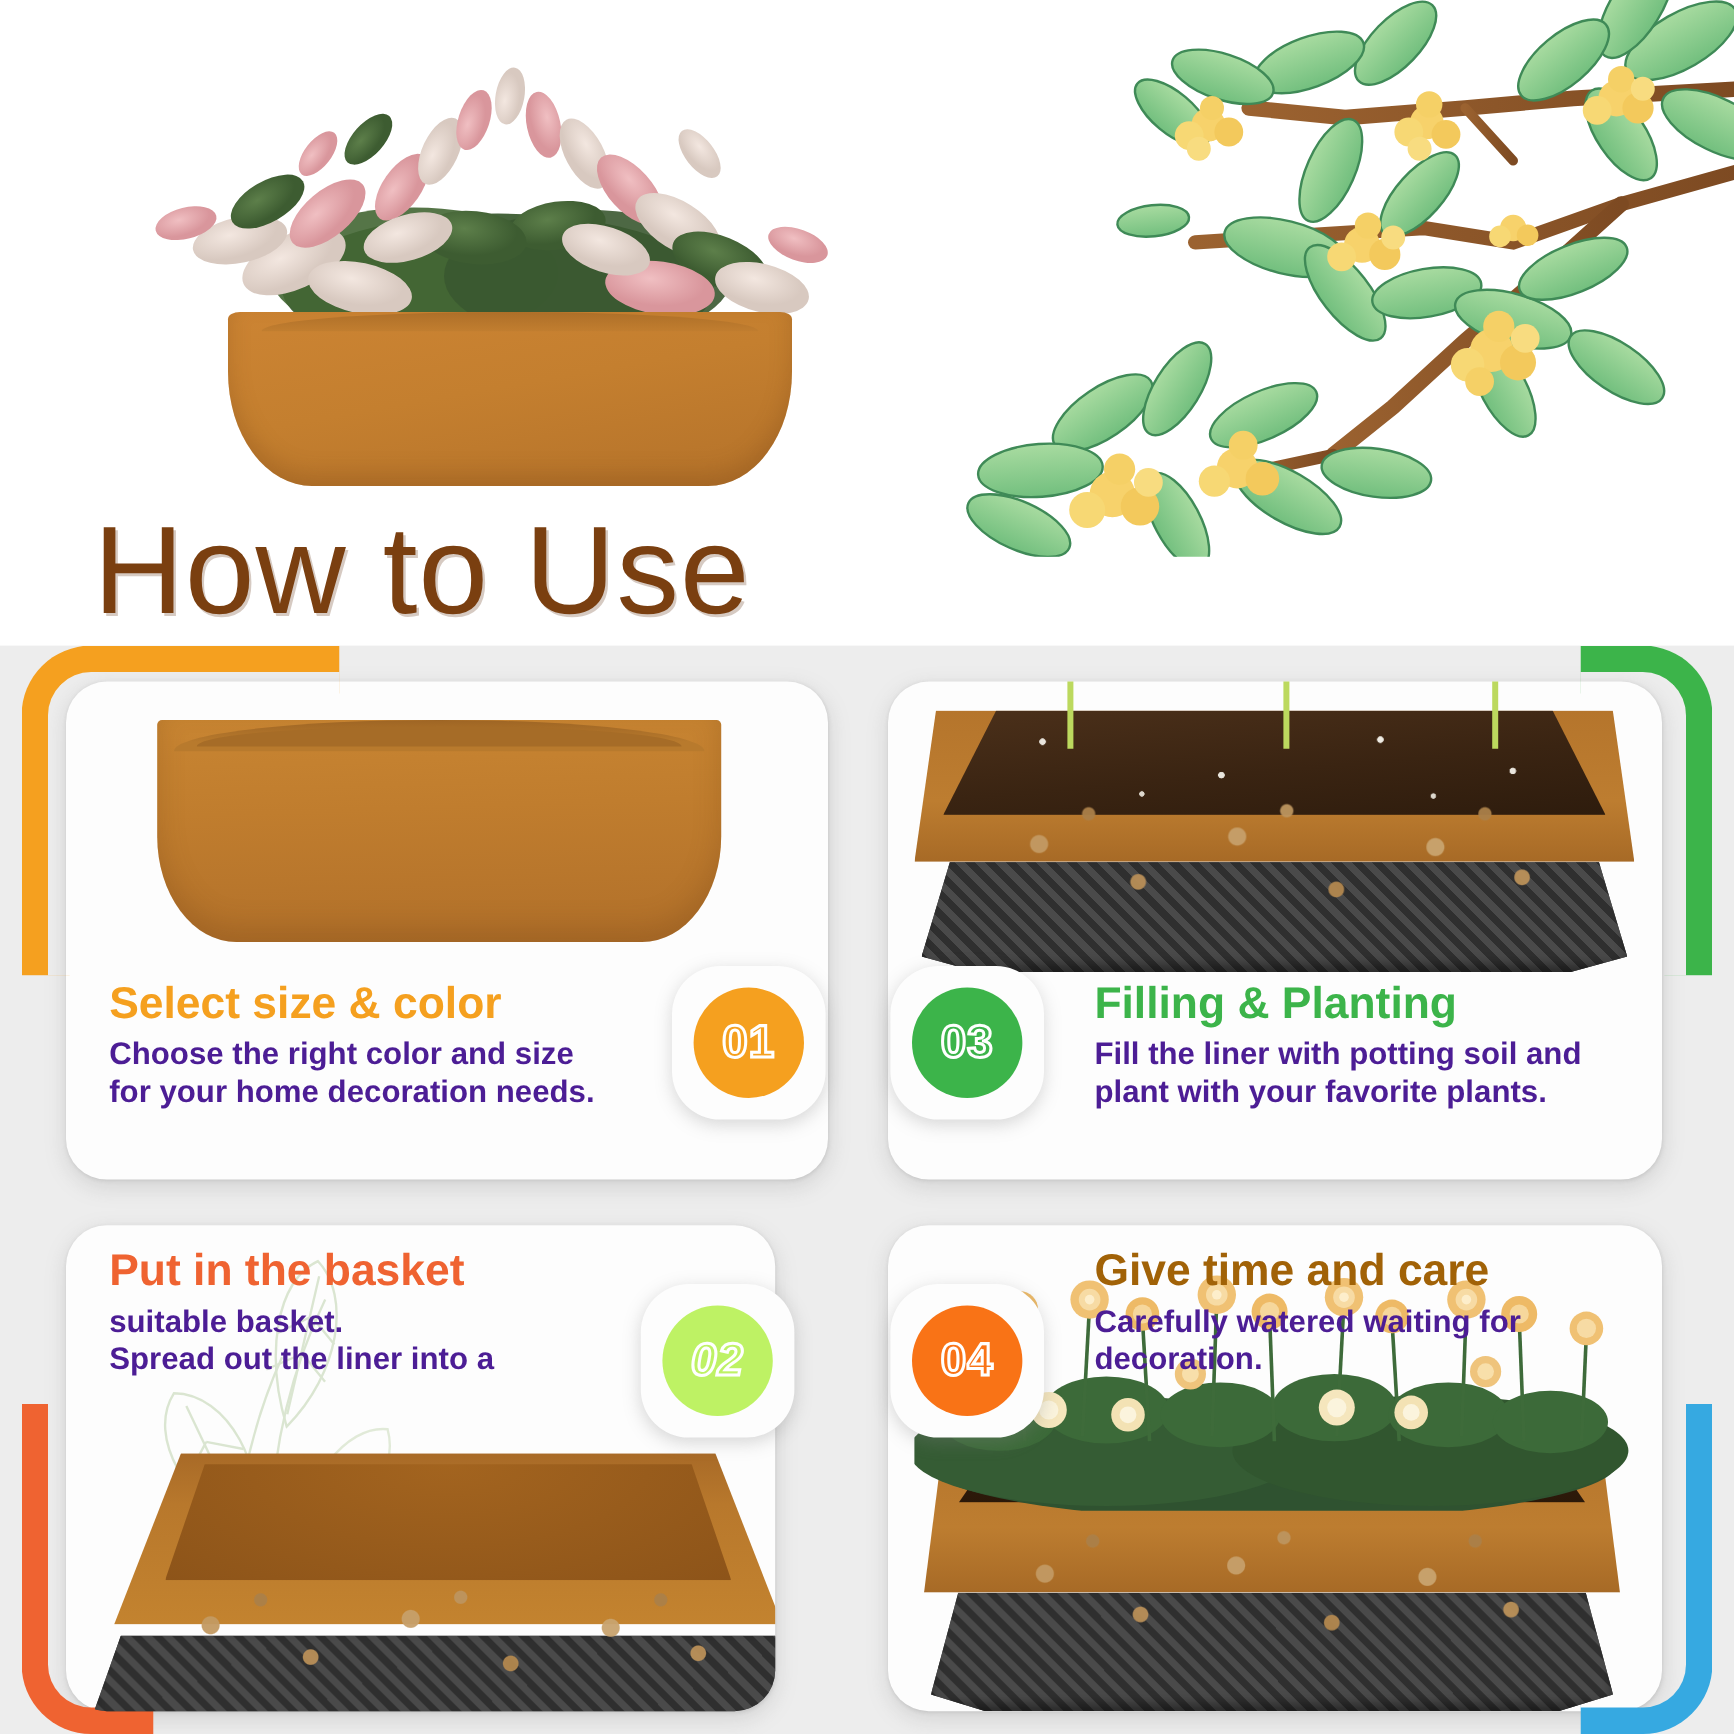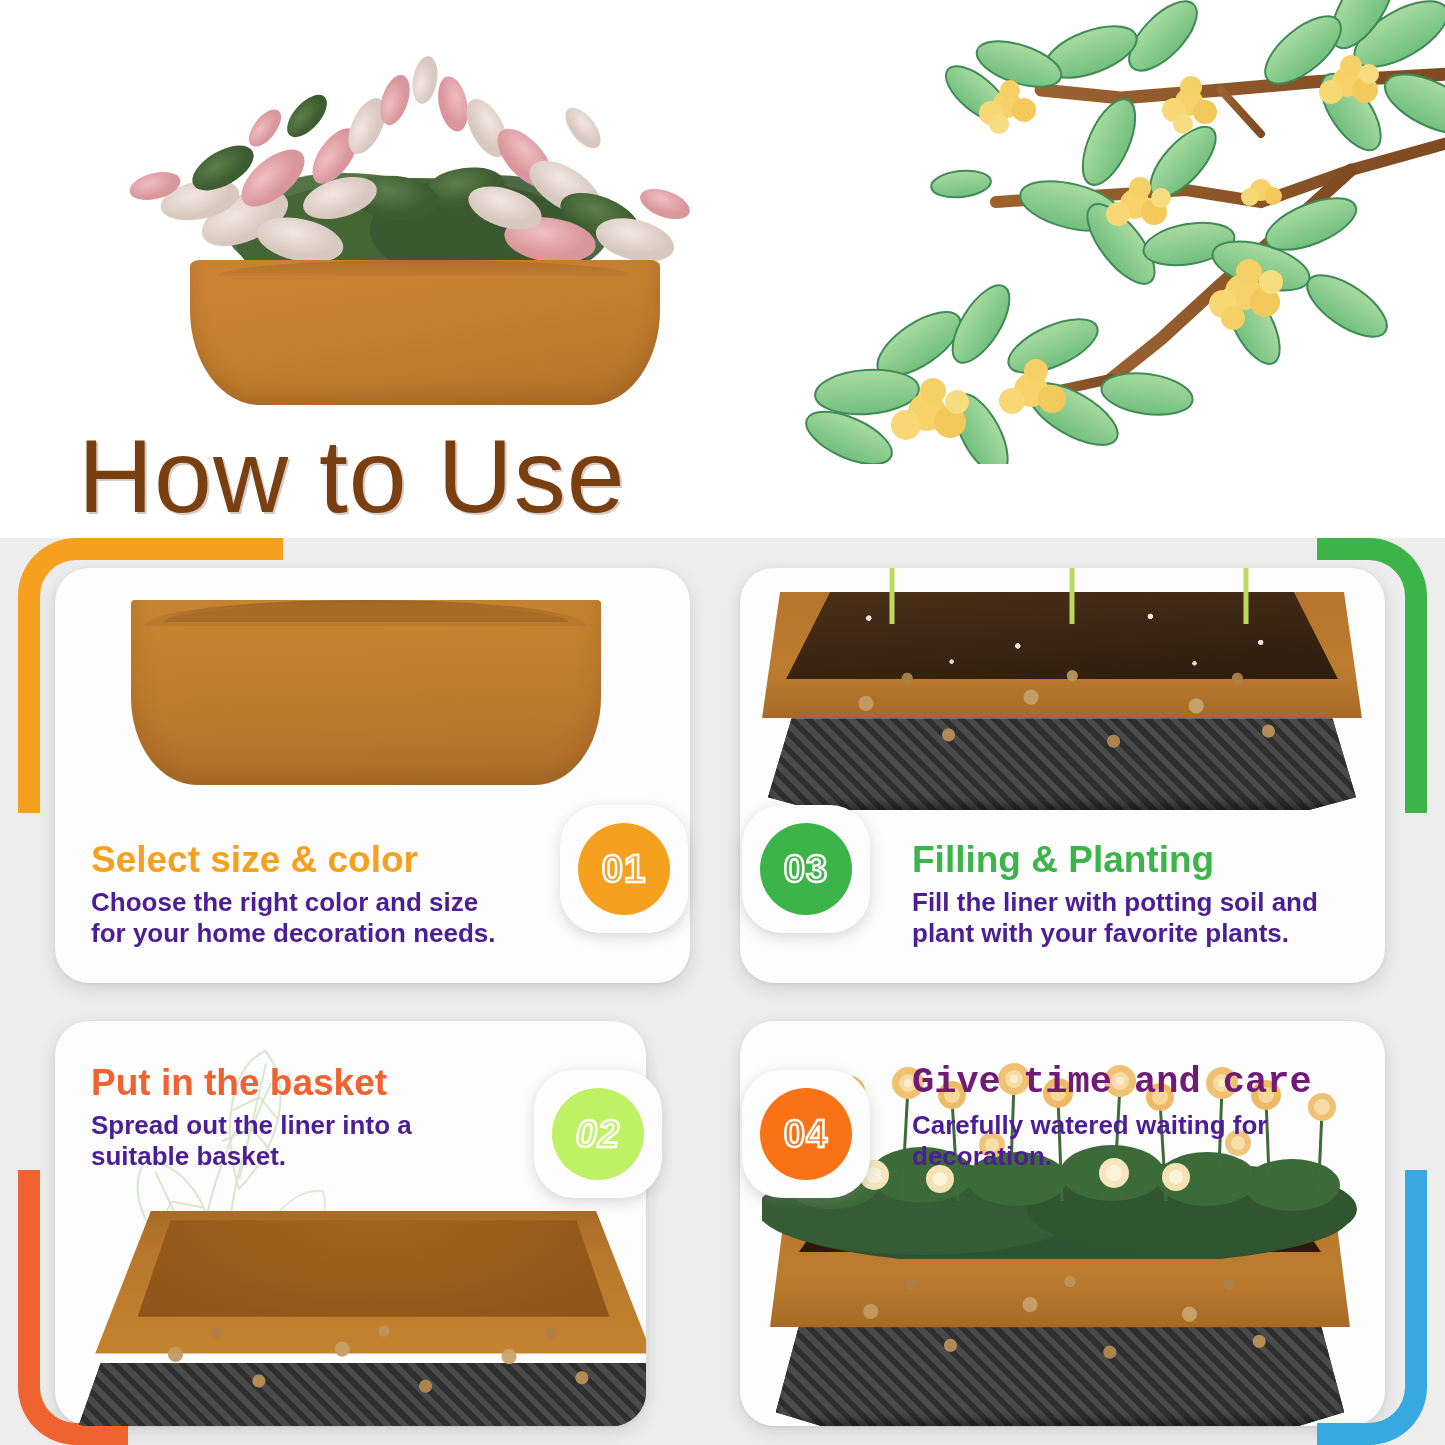--- a/index.html
+++ b/index.html
@@ -117,38 +117,38 @@
     border-bottom-left-radius: 58px;
   }
   .bracket-br {
     right: 18px; bottom: 0px; width: 110px; height: 275px;
     border-bottom: 22px solid #36a9e1;
     border-right: 22px solid #36a9e1;
     border-bottom-right-radius: 58px;
   }
 
   
-  .txt-block { position: absolute; z-index: 4; margin-top: 24px; }
+  .txt-block { position: absolute; z-index: 4; }
   .step-title {
     font-size: 37px;
     font-weight: bold;
     line-height: 1.06;
     white-space: nowrap;
   }
   .step-desc {
     font-size: 26px;
     font-weight: bold;
     color: #4c1d95;
     line-height: 1.18;
     margin-top: 8px;
   }
   .t-orange { color: #f5a01f; }
   .t-green  { color: #3cb44a; }
   .t-red    { color: #ef6331; }
-  .t-blue   { color: #701a75; font-family: Liberation Mono, monospace; }
+  .t-blue   { color: #a16207; }
 
   
   .badge-pad {
     position: absolute;
     width: 128px; height: 128px;
     background: #fdfdfd;
     border-radius: 40px;
     box-shadow: 0 4px 14px rgba(130,130,130,.30);
     z-index: 6;
     display: flex;
@@ -551,22 +551,22 @@
             <path d="M0 0 C34 20 42 80 12 128 C-20 80 -28 22 0 0 Z"></path>
           </g>
           <path d="M208 250 C230 222 268 208 300 206" stroke="#c6d8b4"></path>
           <path d="M214 262 C238 238 272 226 302 224" stroke="#c6d8b4"></path>
         </g>
       </svg>
 
       <div class="txt-block" style="left:36px; top:18px; width:470px;">
         <div class="step-title t-red">Put in the basket</div>
         <div class="step-desc">
+          <div>suitable basket.</div>
           <div>Spread out the liner into a</div>
-          <div>suitable basket.</div>
         </div>
       </div>
 
       <div class="photo box" style="left:16px; top:190px; width:605px; height:230px;">
         <div style="position:absolute;left:4%;top:0;width:92%;height:62%;
                     background:linear-gradient(180deg,#a86a27 0%,#b8782c 30%,#c3832f 100%);
                     clip-path:polygon(10% 0, 90% 0, 100% 100%, 0% 100%);"></div>
         <div style="position:absolute;left:11%;top:4%;width:78%;height:42%;
                     background:radial-gradient(ellipse at 50% 0%, #a3641f 0%, #8d5419 100%);
                     clip-path:polygon(7% 0, 93% 0, 100% 100%, 0% 100%);"></div>

